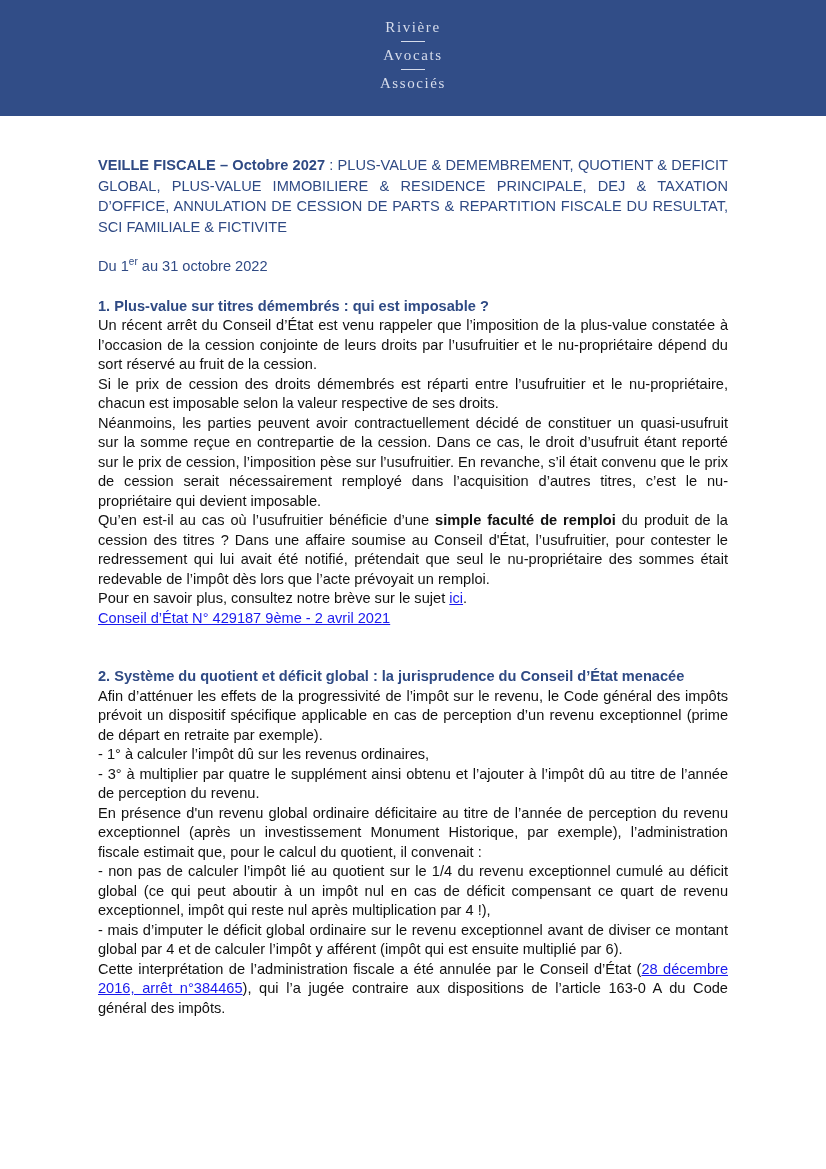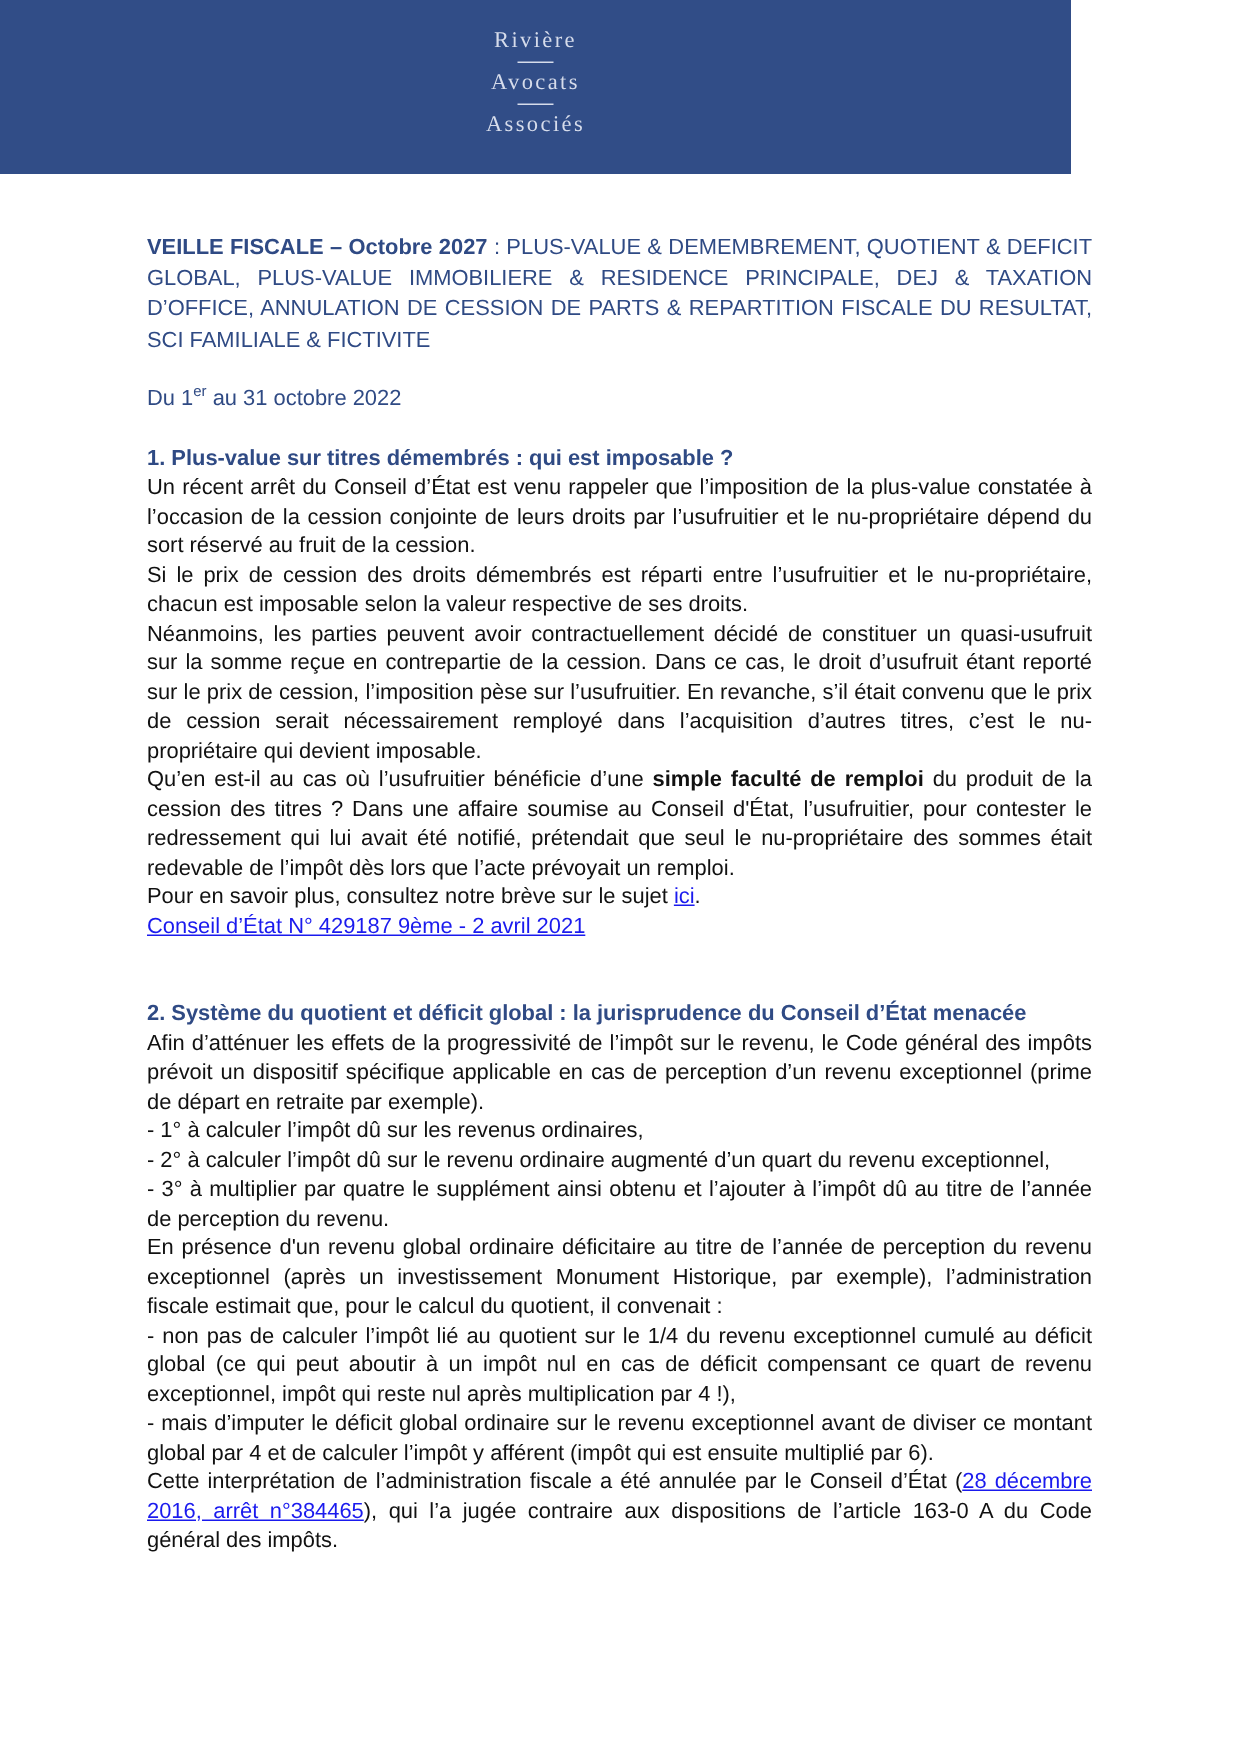--- a/index.html
+++ b/index.html
@@ -2,21 +2,21 @@
 <html><head>
 <meta charset="utf-8">
 <style>
   html, body { margin: 0; padding: 0; }
   body {
     width: 826px; height: 1169px; background: #ffffff; overflow: hidden;
     font-family: "Liberation Sans", "DejaVu Sans", sans-serif;
     color: #111111;
   }
   .header-band {
-    position: absolute; left: 0; top: 0; width: 714px; height: 116px;
+    position: absolute; left: 0; top: 0; width: 826px; height: 116px;
     background: #314d87;
     display: flex; flex-direction: column; align-items: center; justify-content: flex-start;
   }
   .logo {
     margin-top: 20px; display: flex; flex-direction: column; align-items: center;
     font-family: "Liberation Serif", "DejaVu Serif", serif; color: #d6dceb;
     font-size: 15px; letter-spacing: 1.6px; line-height: 15px;
   }
   .logo .rule { width: 24px; height: 1px; background: #d6dceb; margin: 6px 0 6px 0; }
   .page {
@@ -66,21 +66,20 @@
   </p>
   <p class="para">
     <a class="link" href="#">Conseil d’État N° 429187 9ème - 2 avril 2021</a>
   </p>
 
   <div class="gap"></div>
 
   <div class="section-heading" style="margin-top:0">2. Système du quotient et déficit global : la jurisprudence du Conseil d’État menacée</div>
   <p class="para">Afin d’atténuer les effets de la progressivité de l’impôt sur le revenu, le Code général des impôts prévoit un dispositif spécifique applicable en cas de perception d’un revenu exceptionnel (prime de départ en retraite par exemple).</p>
   <p class="para">- 1° à calculer l’impôt dû sur les revenus ordinaires,</p>
-  <p class="para">- 2° à calculer l’impôt dû sur le revenu ordinaire augmenté d’un quart du revenu exceptionnel,</p>
   <p class="para">- 3° à multiplier par quatre le supplément ainsi obtenu et l’ajouter à l’impôt dû au titre de l’année de perception du revenu.</p>
   <p class="para">En présence d'un revenu global ordinaire déficitaire au titre de l’année de perception du revenu exceptionnel (après un investissement Monument Historique, par exemple), l’administration fiscale estimait que, pour le calcul du quotient, il convenait :</p>
   <p class="para">- non pas de calculer l’impôt lié au quotient sur le 1/4 du revenu exceptionnel cumulé au déficit global (ce qui peut aboutir à un impôt nul en cas de déficit compensant ce quart de revenu exceptionnel, impôt qui reste nul après multiplication par 4 !),</p>
   <p class="para">- mais d’imputer le déficit global ordinaire sur le revenu exceptionnel avant de diviser ce montant global par 4 et de calculer l’impôt y afférent (impôt qui est ensuite multiplié par 6).</p>
   <p class="para">
     <span>Cette interprétation de l’administration fiscale a été annulée par le Conseil d’État (</span><a class="link" href="#">28 décembre 2016, arrêt n°384465</a><span>), qui l’a jugée contraire aux dispositions de l’article 163-0 A du Code général des impôts.</span>
   </p>
 </div>
 
 </body></html>

